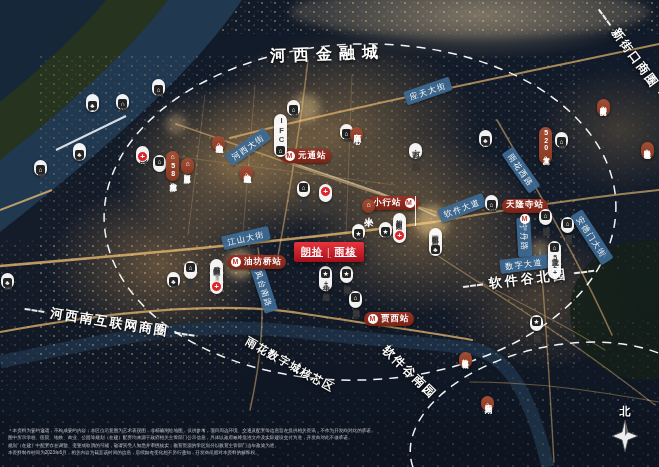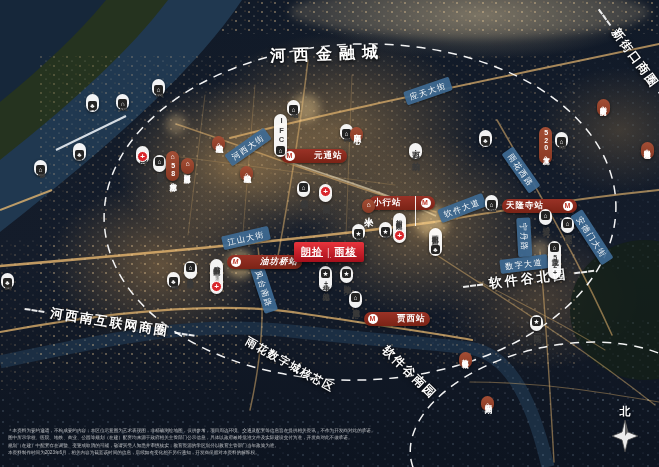--- a/index.html
+++ b/index.html
@@ -25,21 +25,21 @@
   .vtxt{writing-mode:vertical-rl;text-orientation:upright;font-size:7.5px;
     line-height:1.18;letter-spacing:.5px;font-weight:bold;}
   .vsub{writing-mode:vertical-rl;text-orientation:upright;font-size:4.3px;color:#8a8a8a;line-height:1.1;}
   .ico{flex:none;}
   .ico-b{width:9px;height:9px;border-radius:2px;background:#232323;color:#fff;
     font-size:6.5px;line-height:9px;text-align:center;}
   .ico-w{color:#fff;font-size:7px;line-height:8px;text-align:center;}
   .ico-h{width:11px;height:11px;border-radius:50%;background:#d9252b;border:1px solid #fff;
     color:#fff;font-weight:bold;font-size:8px;line-height:9px;text-align:center;box-sizing:border-box;}
   
-  .metro{display:flex;align-items:center;gap:19px;height:14px;padding:0 4px;
+  .metro{display:flex;align-items:center;gap:3px;height:14px;padding:0 4px;
     background:linear-gradient(180deg,#9a3226,#7b2316);border-radius:8px;color:#fff;
     font-size:8.5px;font-weight:bold;letter-spacing:1px;white-space:nowrap;
     box-shadow:0 1px 3px rgba(0,0,0,.6);}
   .m-ico{flex:none;width:10px;height:10px;border-radius:50%;background:#fff;color:#c0392b;
     font-size:7px;font-weight:bold;line-height:10px;text-align:center;}
   
   .road{background:rgba(62,106,148,.92);color:#fff;font-size:8px;letter-spacing:1.5px;
     padding:1.5px 5px;border-radius:2px;white-space:nowrap;box-shadow:0 1px 2px rgba(0,0,0,.45);}
   
   .area{color:#fff;font-weight:bold;white-space:nowrap;display:flex;align-items:center;gap:6px;
@@ -167,29 +167,29 @@
       <div class="ml road" style="left: 563px; top: 230px; transform: rotate(57deg); transform-origin: center center;"><span class="">安德门大街</span></div>
       <div class="ml road" style="left: 505px; top: 230px; transform: rotate(87deg); transform-origin: center center;"><span class="">宁丹路</span></div>
       <div class="ml metro" style="left: 281px; top: 149px;">
         <span class="m-ico">M</span>
         <span class="">元通站</span>
       </div>
       <div class="ml metro" style="left: 369px; top: 196px;">
         <span class="">小行站</span>
         <span class="m-ico">M</span>
       </div>
-      <div class="ml metro" style="left: 227px; top: 255px; font-style: italic;">
+      <div class="ml metro" style="left: 227px; top: 255px;">
         <span class="m-ico">M</span>
         <span class="">油坊桥站</span>
       </div>
       <div class="ml metro" style="left: 364px; top: 312px;">
         <span class="m-ico">M</span>
         <span class="">贾西站</span>
       </div>
-      <div class="ml metro" style="left: 502px; top: 199px;">
+      <div class="ml metro" style="left: 502px; top: 199px; flex-direction: column;">
         <span class="">天隆寺站</span>
         <span class="m-ico">M</span>
       </div>
       <div class="ml lblv white" style="left: 116px; top: 94px;">
         <span class="vtxt">南京眼</span>
         <span class="ico ico-b">∩</span>
       </div>
       <div class="ml lblv white" style="left: 152px; top: 79px;">
         <span class="vtxt">保利大剧院</span>
         <span class="ico ico-b">⌂</span>

